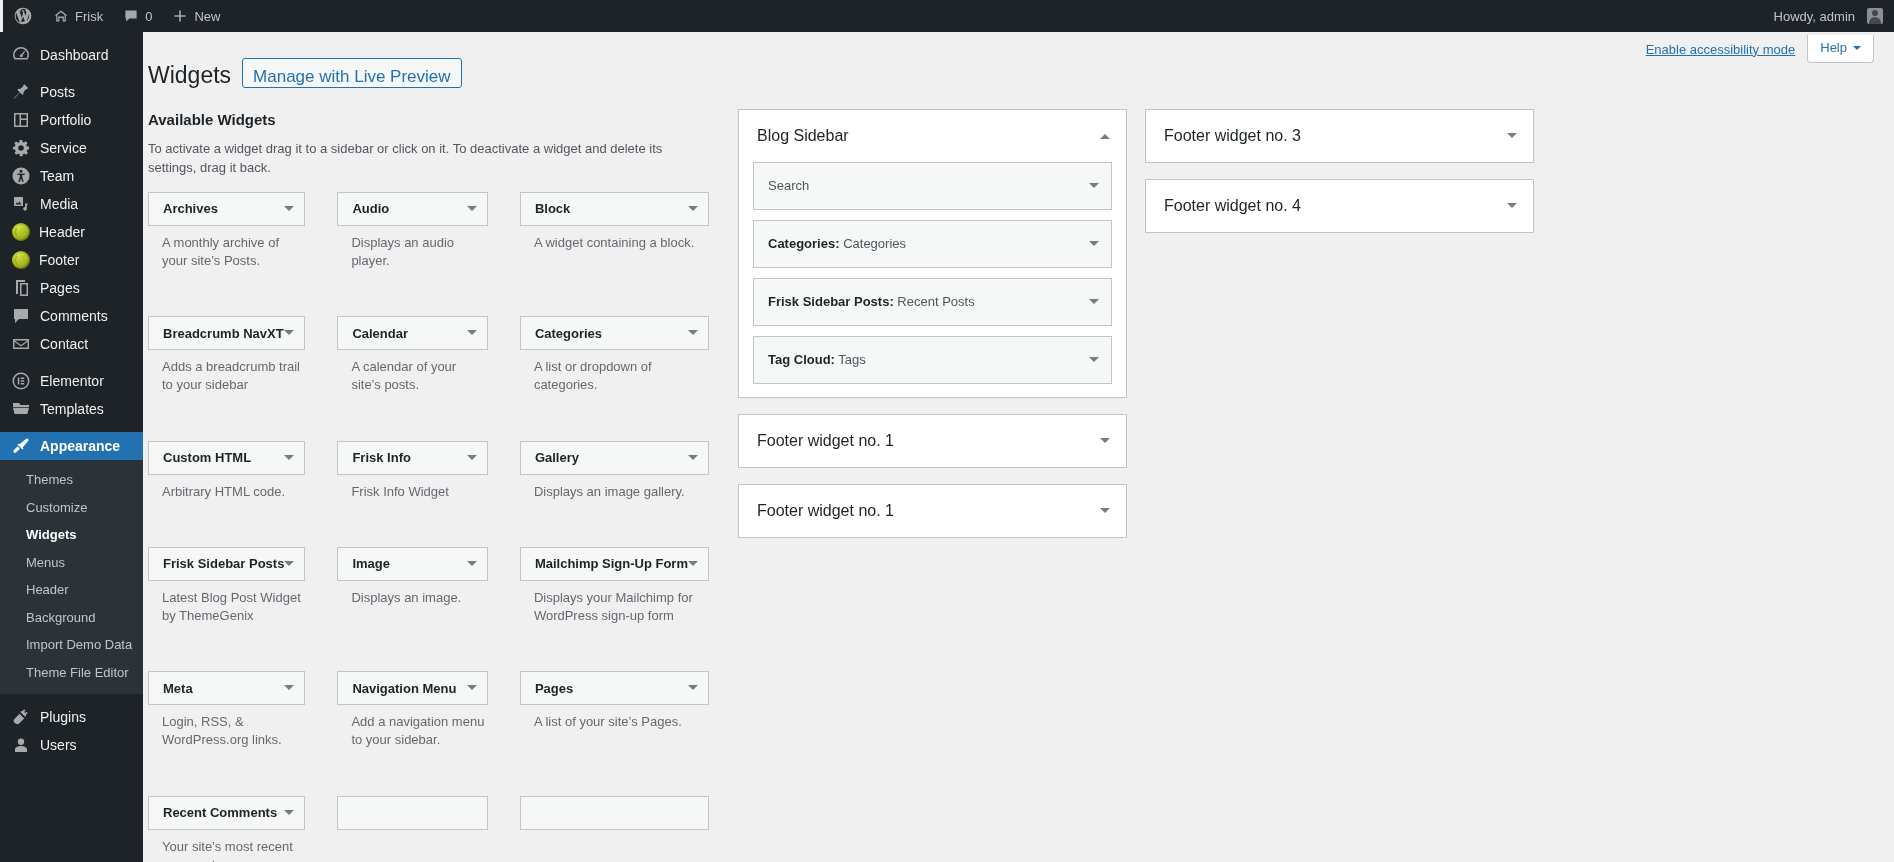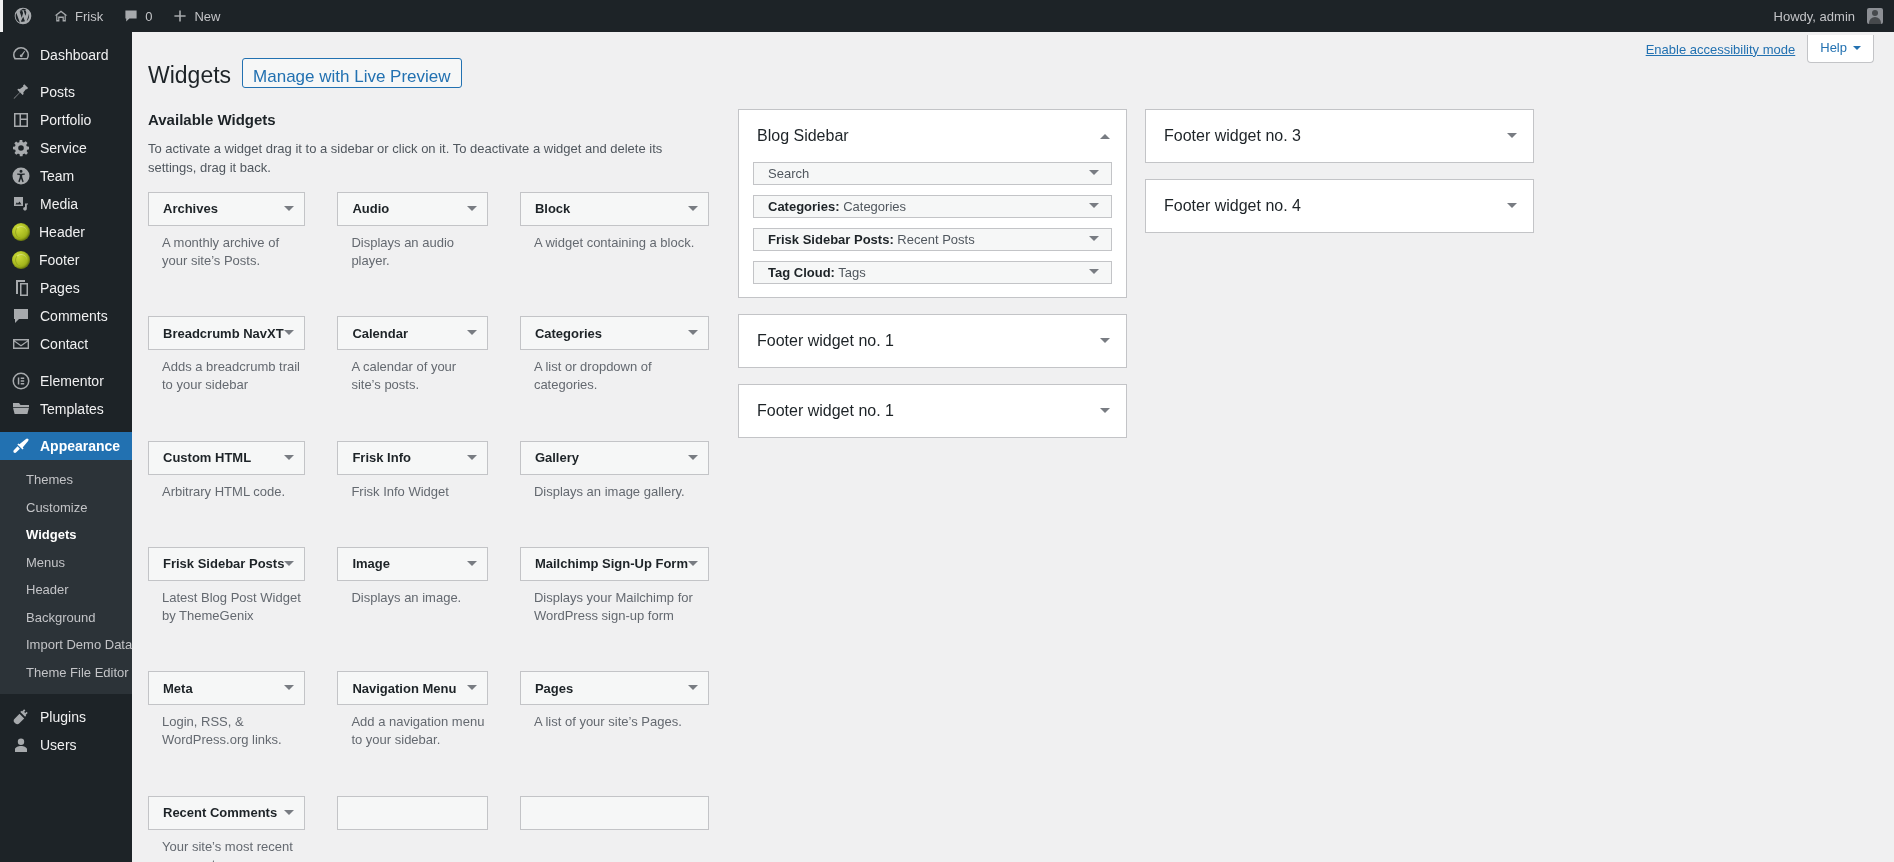--- a/index.html
+++ b/index.html
@@ -41,21 +41,21 @@
     background: #46494c; left: 5px; top: 2px;
   }
   .avatar::after {
     content: ""; position: absolute; width: 12px; height: 7px; border-radius: 6px 6px 0 0;
     background: #46494c; left: 2px; top: 9px;
   }
 
   
   #adminmenu {
     position: absolute; top: 32px; left: 0;
-    width: 132px; height: 830px;
+    width: 143px; height: 830px;
     background: #1d2327;
     overflow: hidden;
     z-index: 40;
   }
   .menu-sep { height: 9px; }
   .menu-item {
     display: flex; align-items: center; gap: 9px;
     height: 28px; padding: 0 0 0 11px;
     color: #f0f0f1; font-size: 14px; cursor: pointer;
     white-space: nowrap;
@@ -179,21 +179,21 @@
     padding: 0 16px 0 18px;
     height: 52px; cursor: pointer;
   }
   .panel-head h2 {
     font-size: 16px; font-weight: 400; color: #1d2327; flex: 1; line-height: 1.4;
   }
   .panel-body { padding: 0 14px 13px 14px; }
   .sb-widget {
     background: #f6f7f7;
     border: 1px solid #c3c4c7;
-    height: 23px;
+    height: 48px;
     display: flex; align-items: center;
     padding: 0 12px 0 14px;
     margin-bottom: 10px;
     cursor: move;
     font-size: 13px;
   }
   .sb-widget:last-child { margin-bottom: 0; }
   .sb-title { flex: 1; color: #50575e; overflow: hidden; text-overflow: ellipsis; white-space: nowrap; }
   .sb-title b { color: #1d2327; font-weight: 700; }
   .sb-title .inst { color: #50575e; font-weight: 400; }

